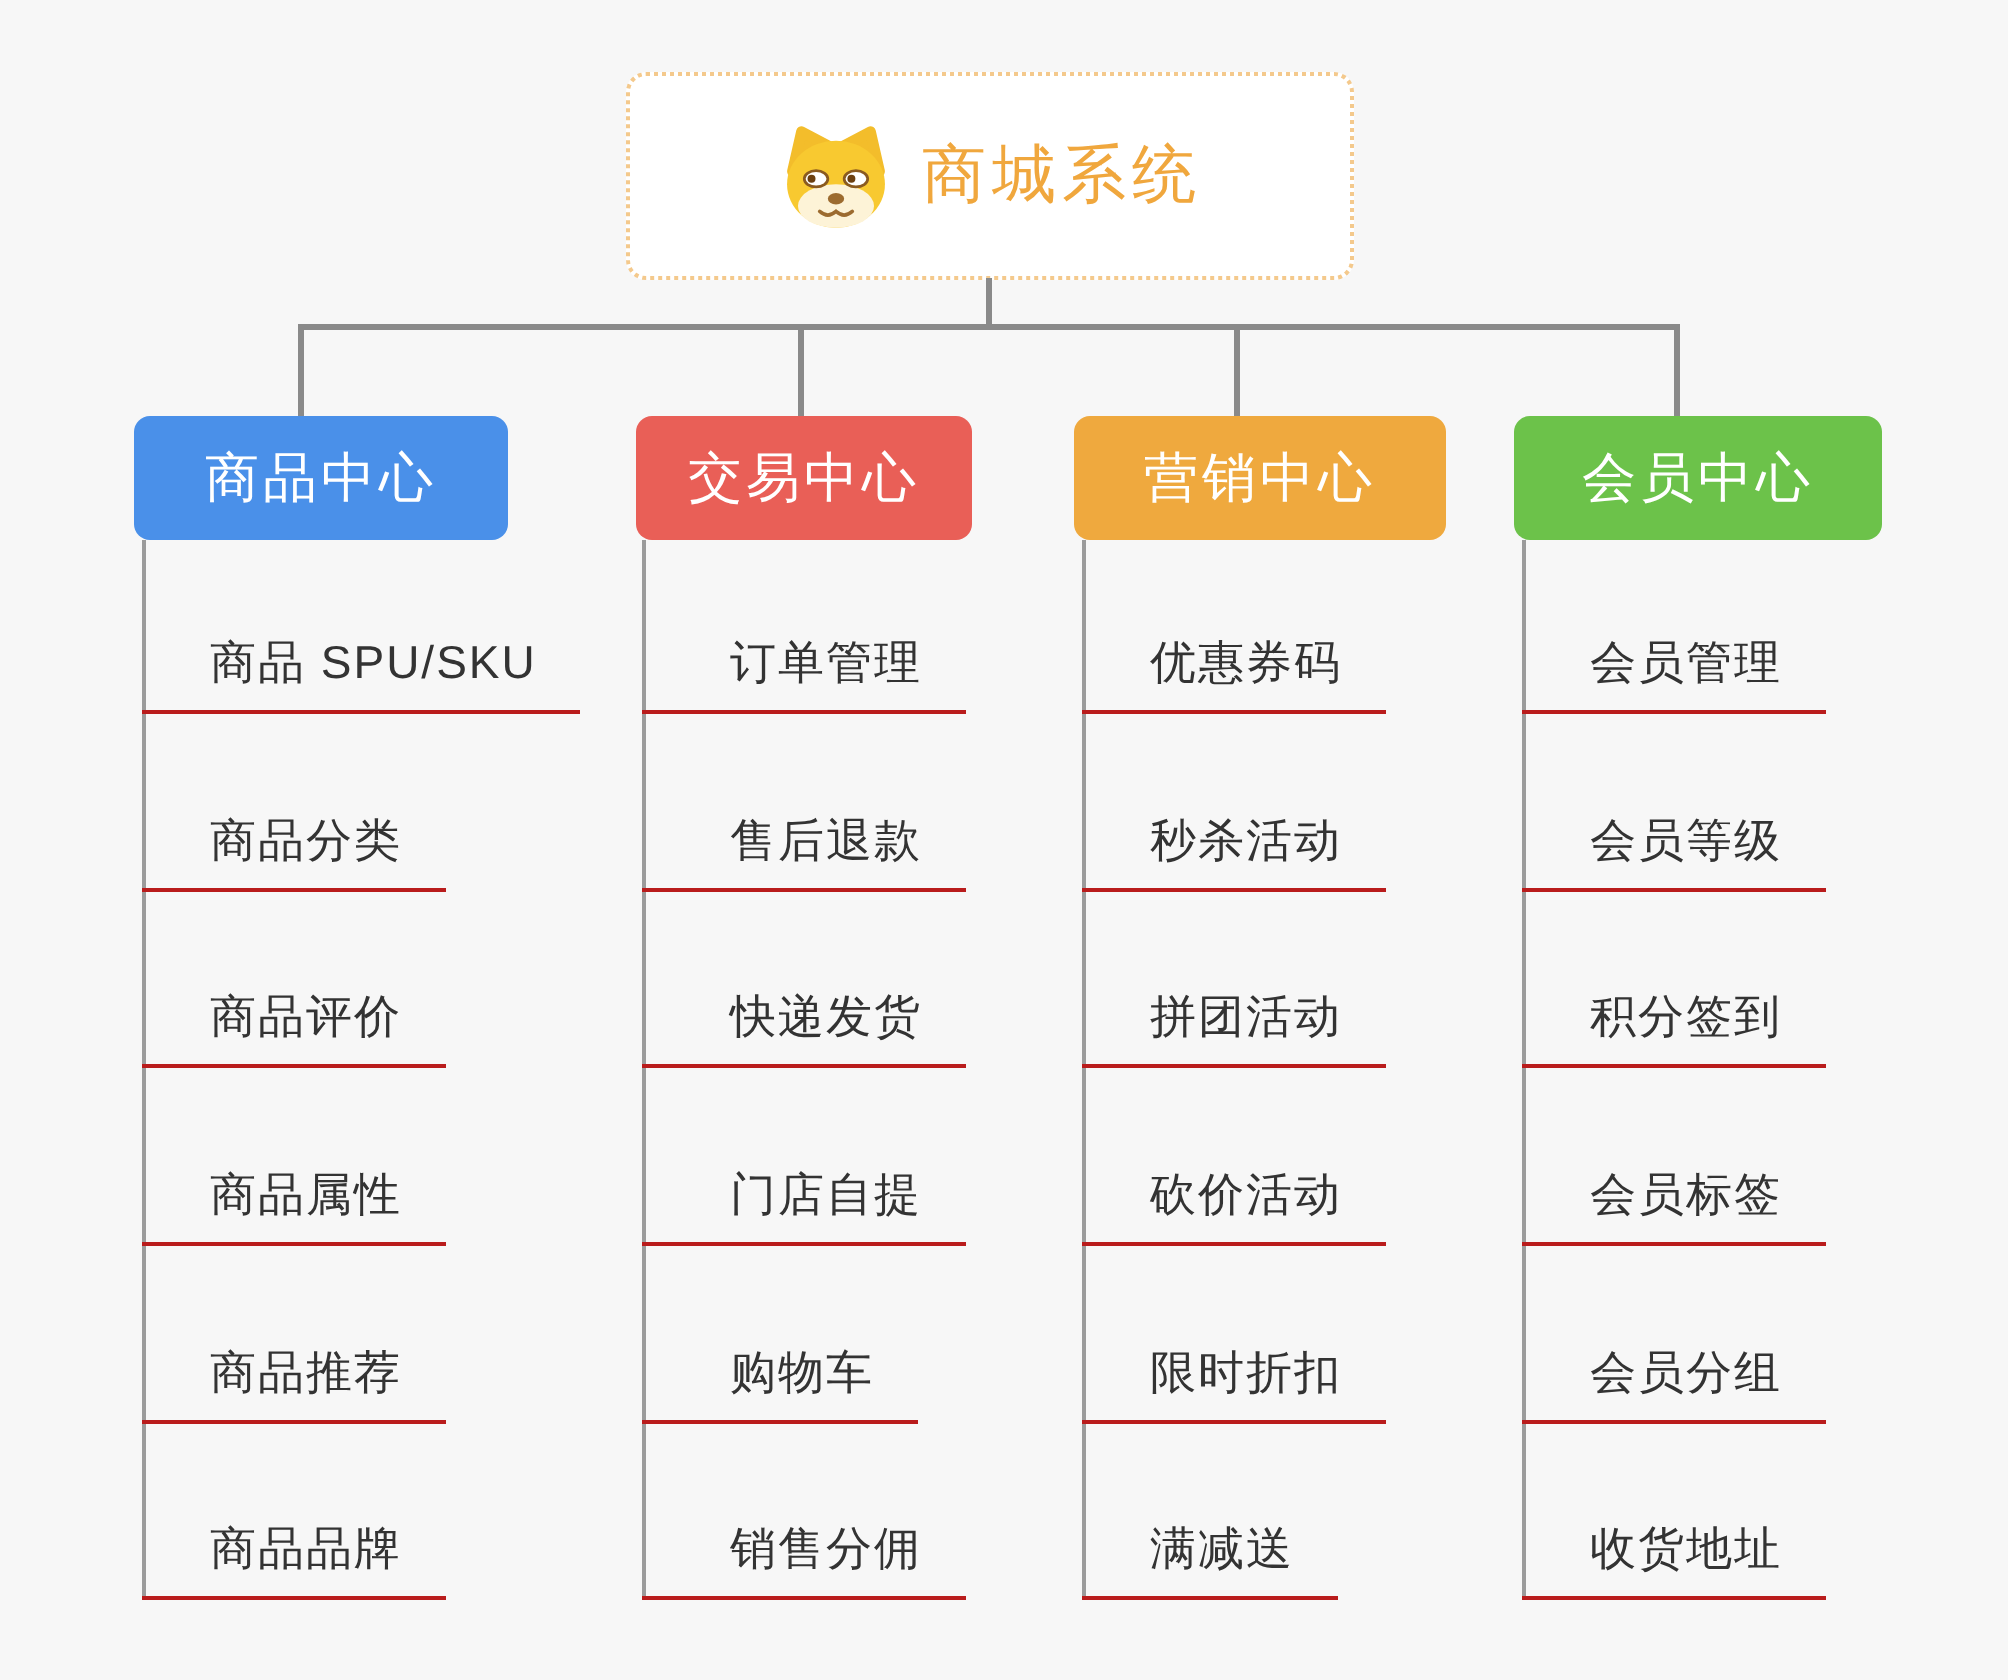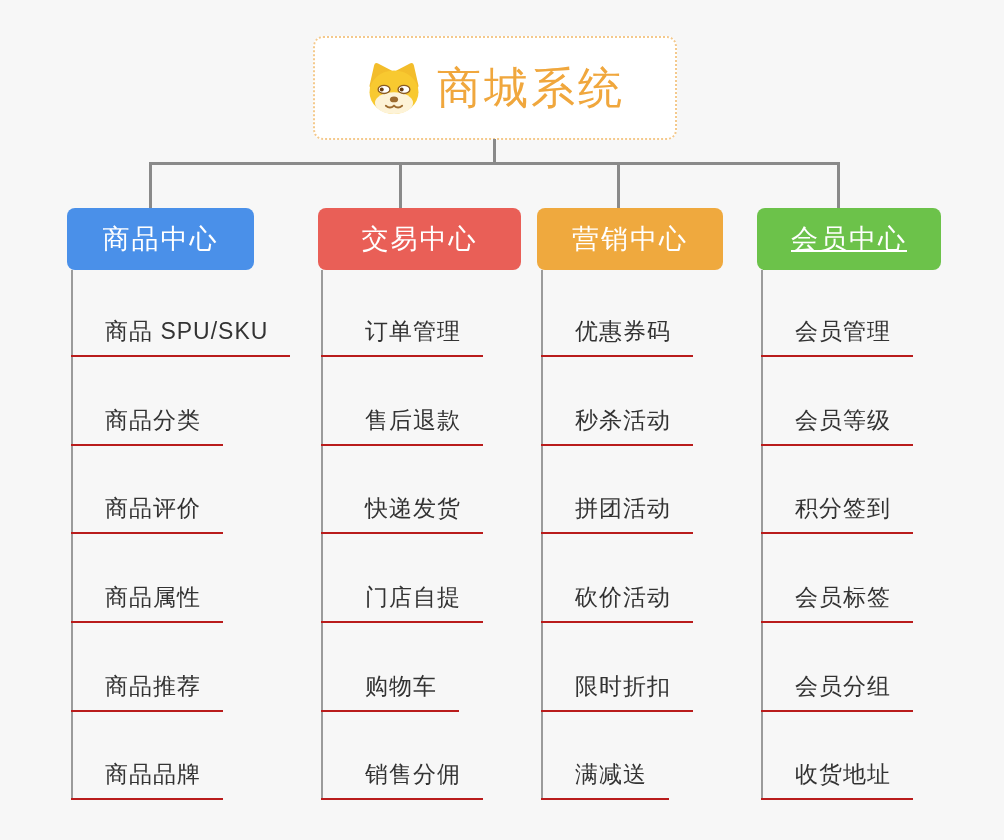--- a/index.html
+++ b/index.html
@@ -24,21 +24,21 @@
     background: #ffffff;
     border: 2px dotted #f4c98c;
     border-radius: 10px;
     display: flex;
     align-items: center;
     justify-content: center;
     gap: 14px;
   }
   .root-title {
     color: #f0a73d;
-    font-size: 44px;
+    font-size: 32px;
     letter-spacing: 3px;
     white-space: nowrap;
   }
   .doge { display: inline-flex; }
 
   
   .conn { position: absolute; background: #8a8a8a; }
   .conn-root-stub { left: 493px; top: 139px; width: 3px; height: 25px; }
   .conn-bus       { left: 149px; top: 162px; width: 691px; height: 3px; }
   .conn-stub      { top: 164px; width: 3px; height: 45px; }
@@ -57,21 +57,21 @@
     font-size: 27px;
     letter-spacing: 2px;
     display: flex;
     align-items: center;
     justify-content: center;
     white-space: nowrap;
     cursor: default;
     margin-left: 10px;
   }
   .bx-0 { left: 57px;  width: 187px; }
-  .bx-1 { left: 308px; width: 203px; }
+  .bx-1 { left: 308px; width: 168px; }
   .bx-2 { left: 527px; width: 186px; }
   .bx-3 { left: 747px; width: 184px; }
 
   
   .trunk {
     position: absolute;
     top: 270px;
     width: 2px;
     height: 530px;
     background: #9b9b9b;
@@ -130,21 +130,21 @@
   <div class="conn conn-root-stub"></div>
   <div class="conn conn-bus"></div>
   <div class="conn conn-stub stub-0"></div>
   <div class="conn conn-stub stub-1"></div>
   <div class="conn conn-stub stub-2"></div>
   <div class="conn conn-stub stub-3"></div>
 
   <div class="branch-box bx-0" style="background: rgb(74, 144, 233);">商品中心</div>
   <div class="branch-box bx-1" style="background: rgb(233, 95, 87);">交易中心</div>
   <div class="branch-box bx-2" style="background: rgb(239, 169, 62);">营销中心</div>
-  <div class="branch-box bx-3" style="background: rgb(108, 194, 74); text-decoration: underline;">会员中心</div>
+  <div class="branch-box bx-3" style="background: rgb(108, 194, 74);">会员中心</div>
 
   <div class="trunk tk-0"></div>
   <div class="trunk tk-1"></div>
   <div class="trunk tk-2"></div>
   <div class="trunk tk-3"></div>
 
   <div class="leaf lc-0 row-0">商品 SPU/SKU</div>
   <div class="leaf lc-0 row-1">商品分类</div>
   <div class="leaf lc-0 row-2">商品评价</div>
   <div class="leaf lc-0 row-3">商品属性</div>

